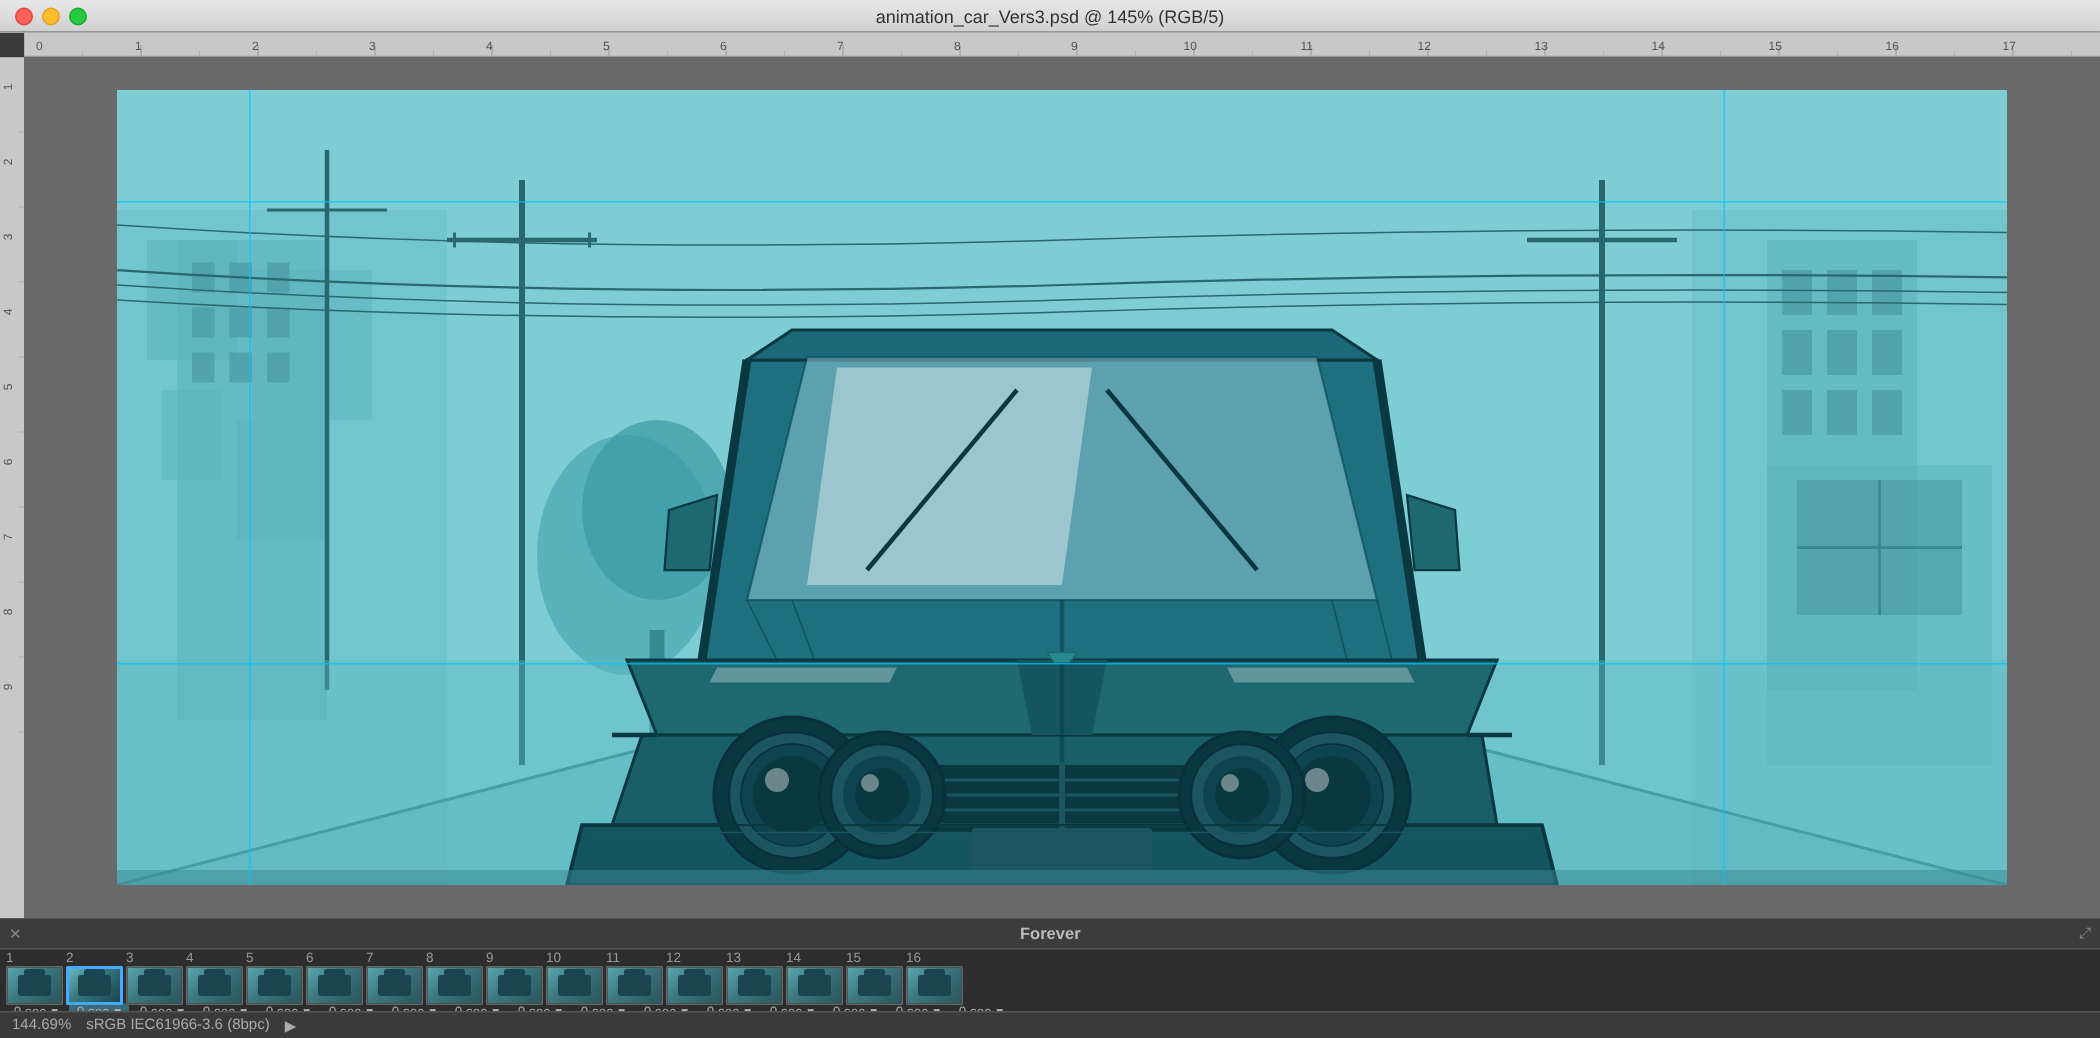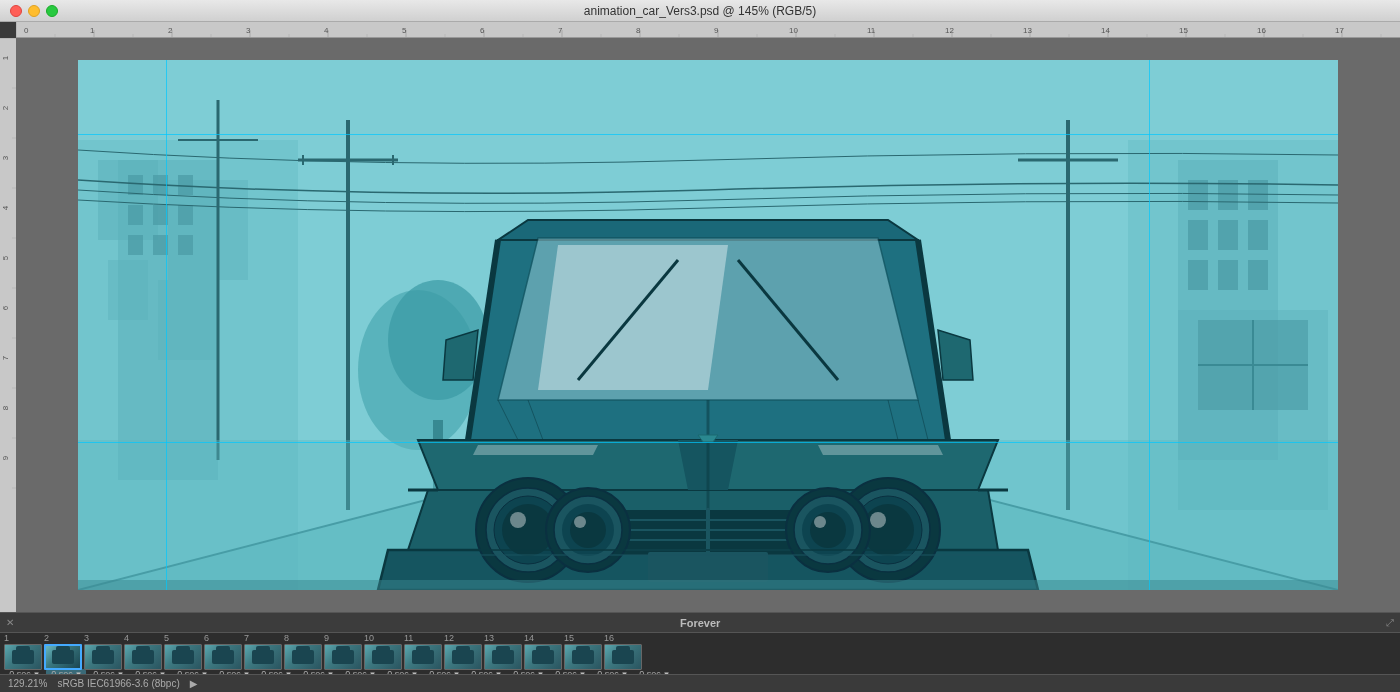--- a/index.html
+++ b/index.html
@@ -818,16 +818,16 @@
           <rect x="2" y="3" width="6" height="6" fill="none" stroke="#ccc" stroke-width="1.2"></rect>
           <line x1="1" y1="3" x2="9" y2="3" stroke="#ccc" stroke-width="1.2"></line>
           <line x1="4" y1="1" x2="6" y2="1" stroke="#ccc" stroke-width="1.2"></line>
         </svg>
       </div>
     </div>
   </div>
 </div>
 
 <div id="status-bar" style="position:absolute;bottom:0;left:0;right:0;height:18px;background:#3a3a3a;display:flex;align-items:center;padding:0 8px;gap:10px;border-top:1px solid #555;font-size:10px;color:#aaa;">
-  <span>129.21%</span>
+  <span>144.69%</span>
   <span>sRGB IEC61966-3.6 (8bpc)</span>
   <span style="cursor:pointer;">▶</span>
 </div>
 
 </body></html>

